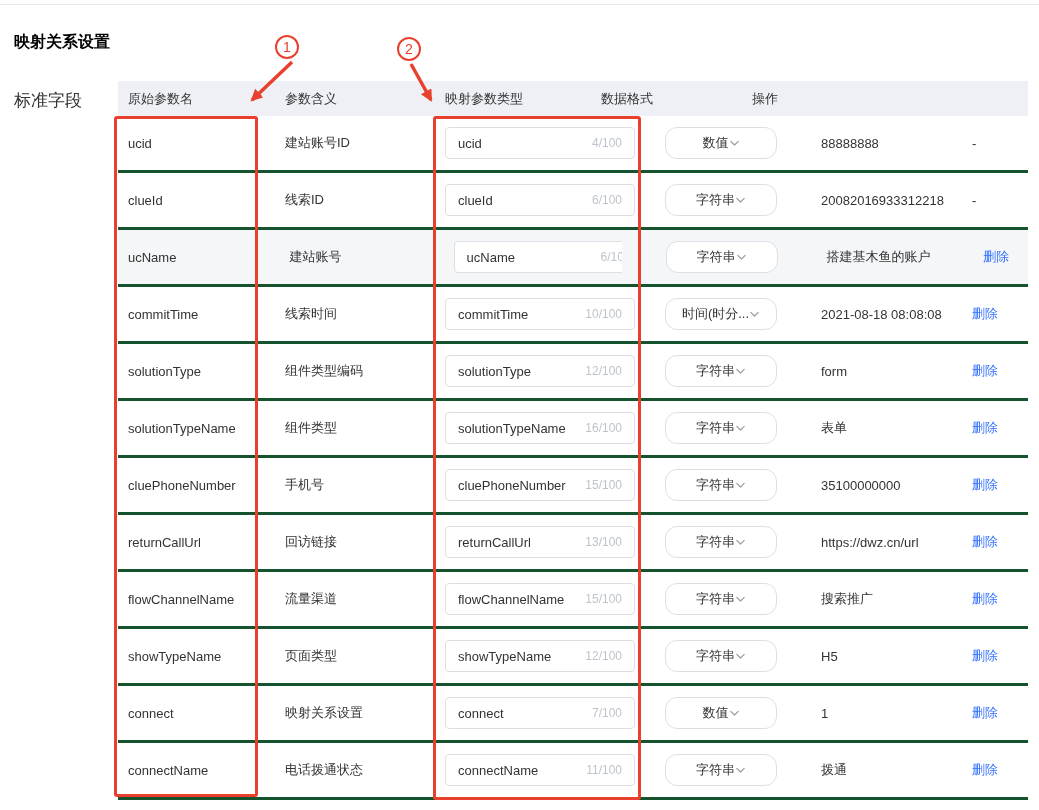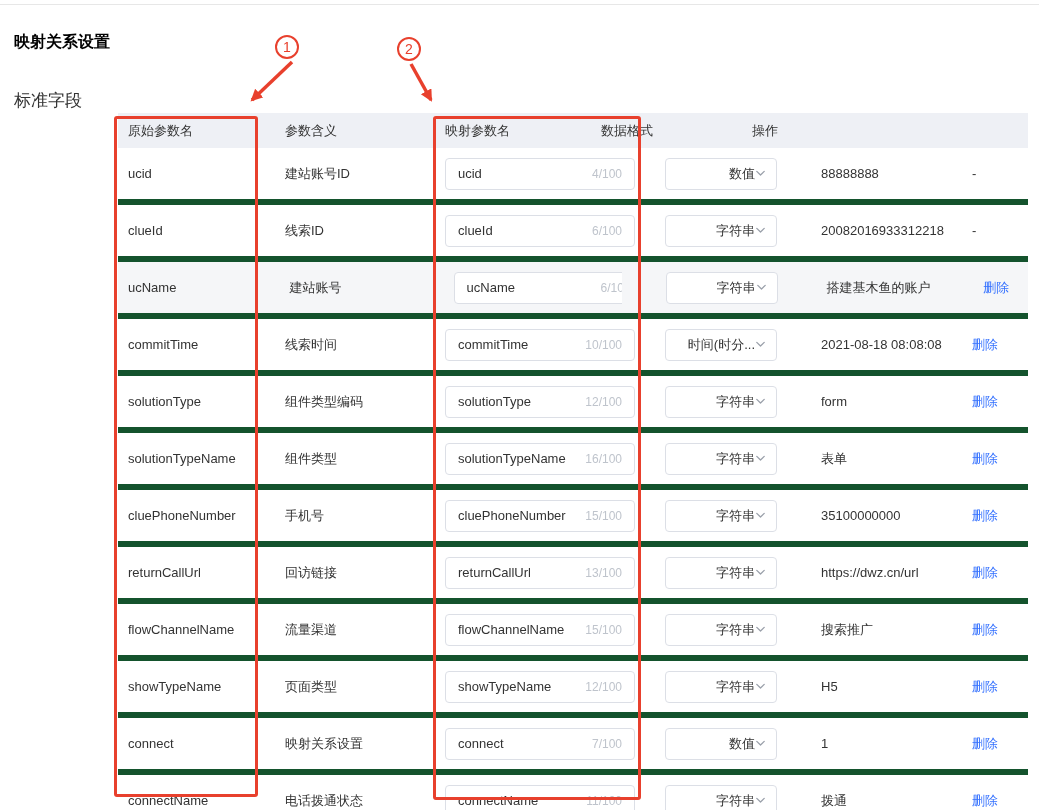--- a/index.html
+++ b/index.html
@@ -6,35 +6,35 @@
   html,body { width:1039px; height:810px; background:#fff;
     font-family:"Liberation Sans","DejaVu Sans",sans-serif; }
   body { position:relative; overflow:hidden; }
 
   .top-hairline { position:absolute; left:0; top:4px; width:1039px; height:1px; background:#e7e7e7; }
 
   .page-title { position:absolute; left:14px; top:32px; font-size:16px; font-weight:bold; color:#000000; }
   .side-label { position:absolute; left:14px; top:89px; font-size:17px; color:#333; }
 
   .table-wrap { position:absolute; left:118px; top:81px; width:910px; }
-  .thead { display:flex; height:35px; background:#eef0f5; align-items:center;margin-top:32px; }
+  .thead { display:flex; height:35px; background:#eef0f5; align-items:center; }
   .thead .cell { font-size:13px; color:#333; }
-  .trow { display:flex; height:57px; align-items:center; border-bottom:6px solid #14532d; background:#fff; }
+  .trow { display:flex; height:57px; align-items:center; border-bottom:3px solid #14532d; background:#fff; }
   .trow.hl { background:#f5f6f8;gap:34px; }
   .cell { padding-left:10px; font-size:13px; color:#333; overflow:hidden; white-space:nowrap; }
   .c1{width:157px}.c2{width:160px}.c3{width:220px}.c4{width:156px}.c5{width:151px}.c6{width:66px}
 
   .mapped-input { width:190px; height:32px; border:1px solid #dcdfe6; border-radius:4px;
     background:#fff; display:flex; align-items:center; justify-content:space-between;
     padding:0 12px; }
   .mapped-input .val { font-size:13px; color:#333; }
   .mapped-input .counter { font-size:12px; color:#bfc4cc; }
 
-  .type-select { width:112px; height:32px; border:1px solid #dcdfe6; border-radius:4px;
-    background:#fff; display:flex; align-items:center; justify-content:flex-end;
+  .type-select { width:112px; height:32px; border:1px solid #dcdfe6; border-radius:12px;
+    background:#fff; display:flex; align-items:center; justify-content:center;
     padding:0 10px; cursor:pointer; }
   .type-select .sel-val { font-size:13px; color:#333; max-width:82px; overflow:hidden; white-space:nowrap; }
   .chev { flex:0 0 auto; display:flex; }
 
   .action-text { color:#333; }
   .del-link { color:#3370ff; cursor:pointer; }
 
   
   .anno-box { position:absolute; border:3px solid #e8402d; border-radius:3px; z-index:5; pointer-events:none; }
   .anno-box1 { left:114px; top:116px; width:144px; height:681px; }
@@ -50,21 +50,21 @@
 
 <div class="top-hairline"></div>
 
 <div class="page-title">映射关系设置</div>
 <div class="side-label">标准字段</div>
 
 <div class="table-wrap">
   <div class="thead">
     <div class="cell c1">原始参数名</div>
     <div class="cell c2">参数含义</div>
-    <div class="cell c4">映射参数名</div>
+    <div class="cell c4">映射参数类型</div>
     <div class="cell c5">数据格式</div>
     <div class="cell c6">操作</div>
   </div>
   <div id="tbody">
   <div class="trow">
     <div class="cell c1">ucid</div>
     <div class="cell c2">建站账号ID</div>
     <div class="cell c3">
       <div class="mapped-input">
         <span class="val">ucid</span>

